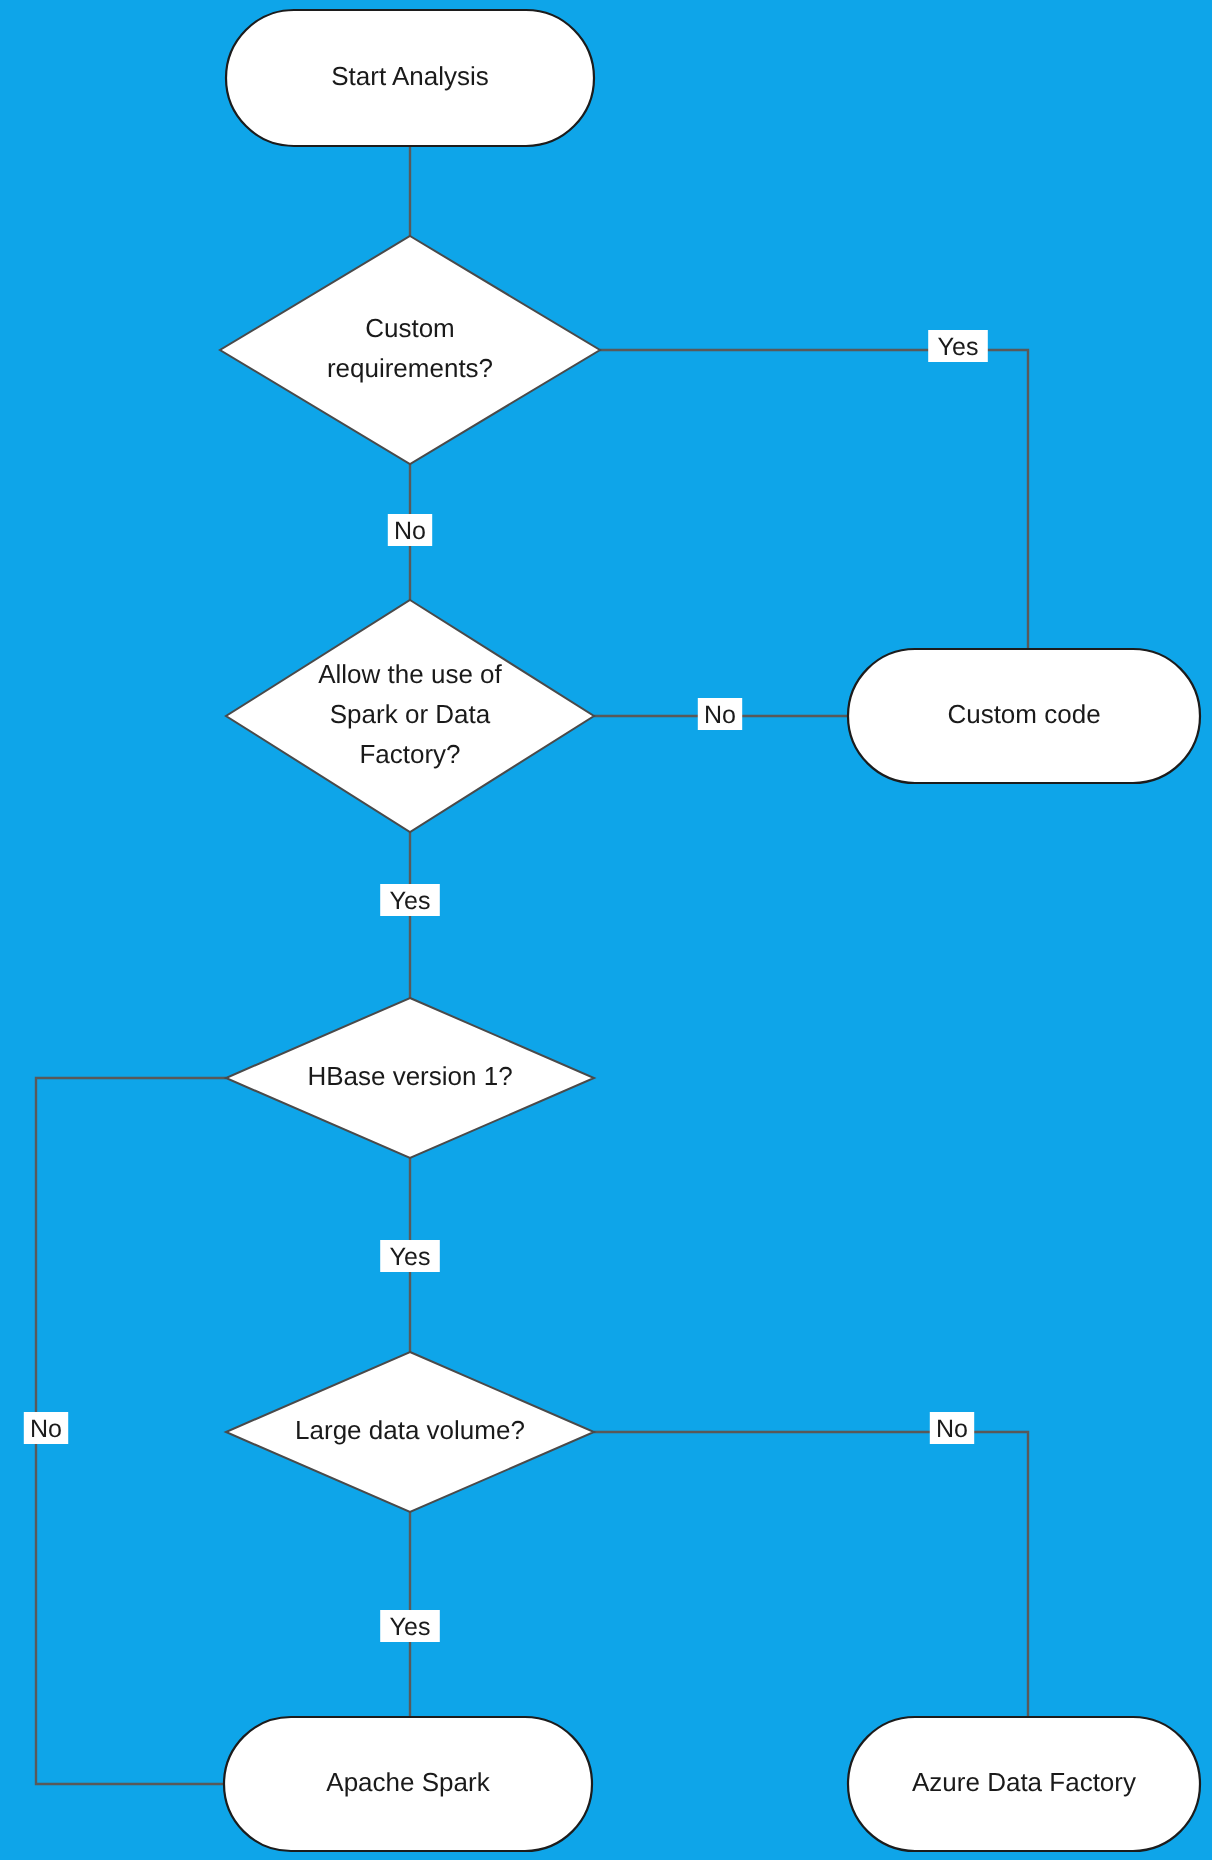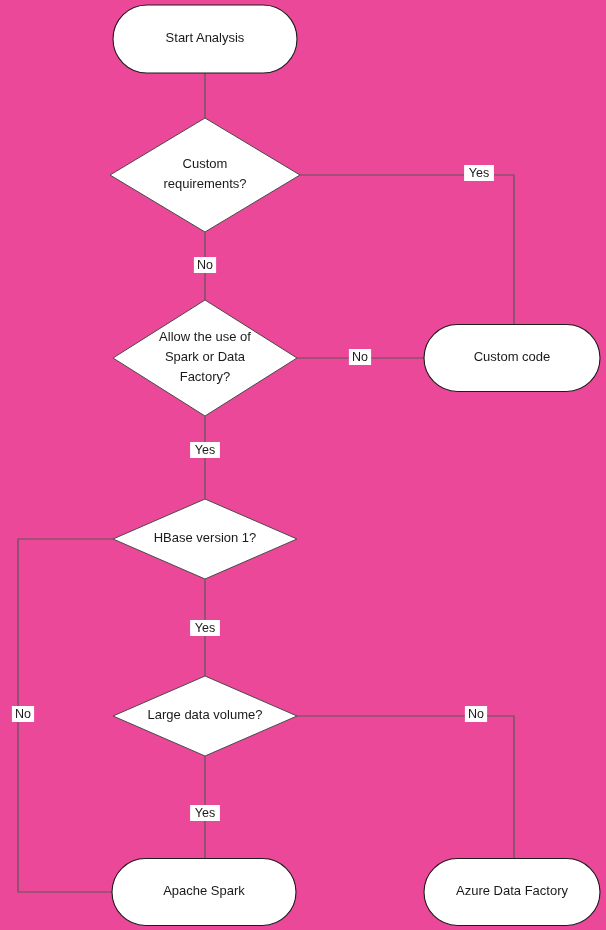--- a/index.html
+++ b/index.html
@@ -10,21 +10,21 @@
   body {
     width: 606px;
     height: 930px;
     font-family: "Liberation Sans", sans-serif;
     overflow: hidden;
   }
   #flowchart-root {
     position: relative;
     width: 606px;
     height: 930px;
-    background: #ec4899;
+    background: #0ea5e9;
   }
   svg.chart-canvas {
     display: block;
     width: 606px;
     height: 930px;
   }
   .terminator-shape {
     fill: #ffffff;
     stroke: #1c1c1c;
     stroke-width: 1.1;

